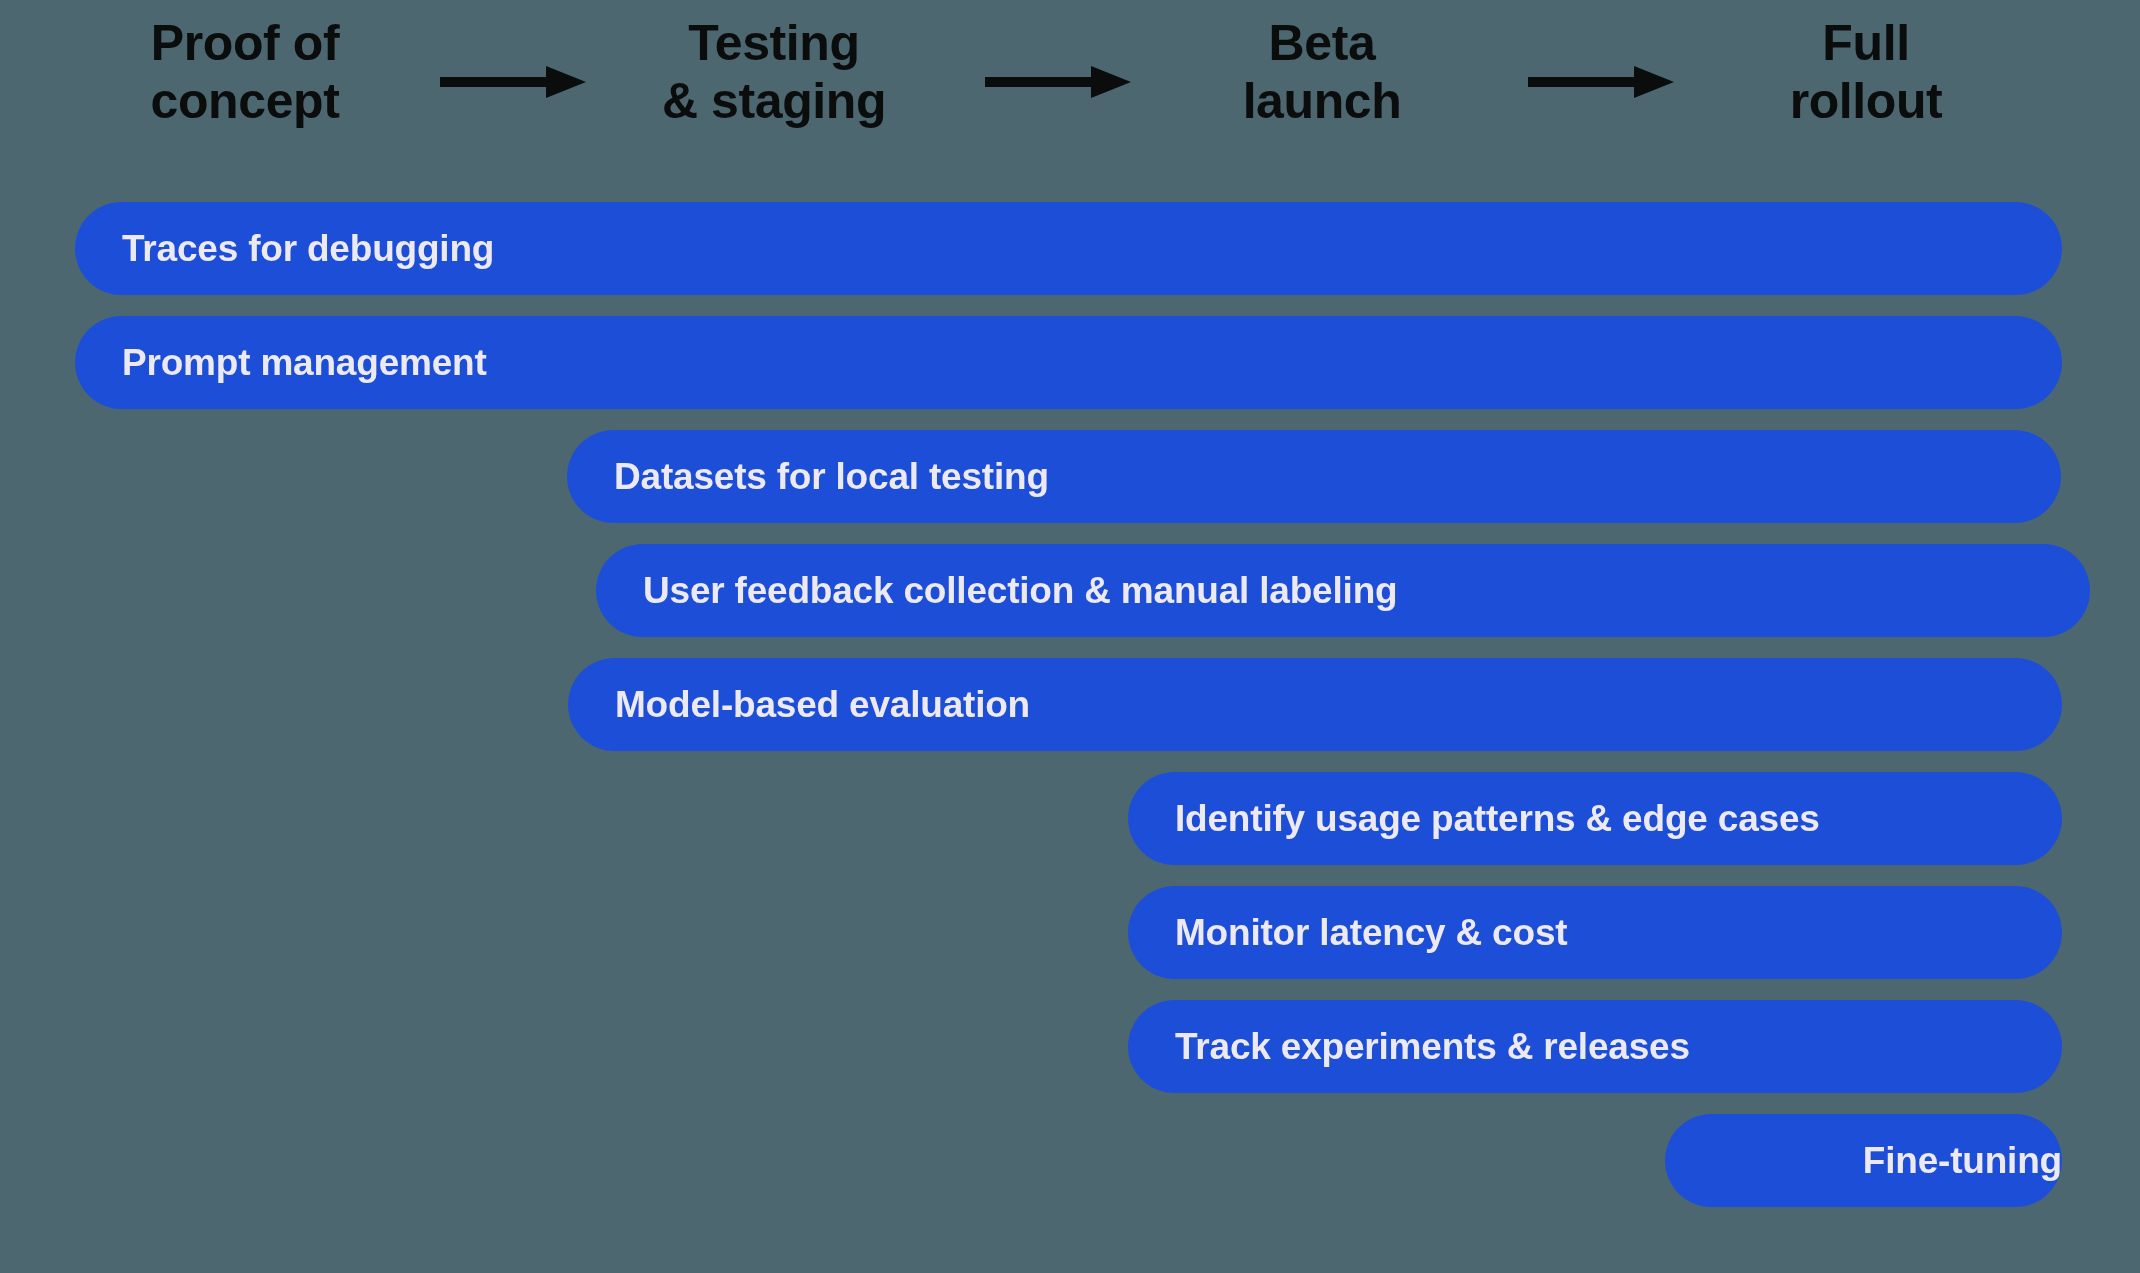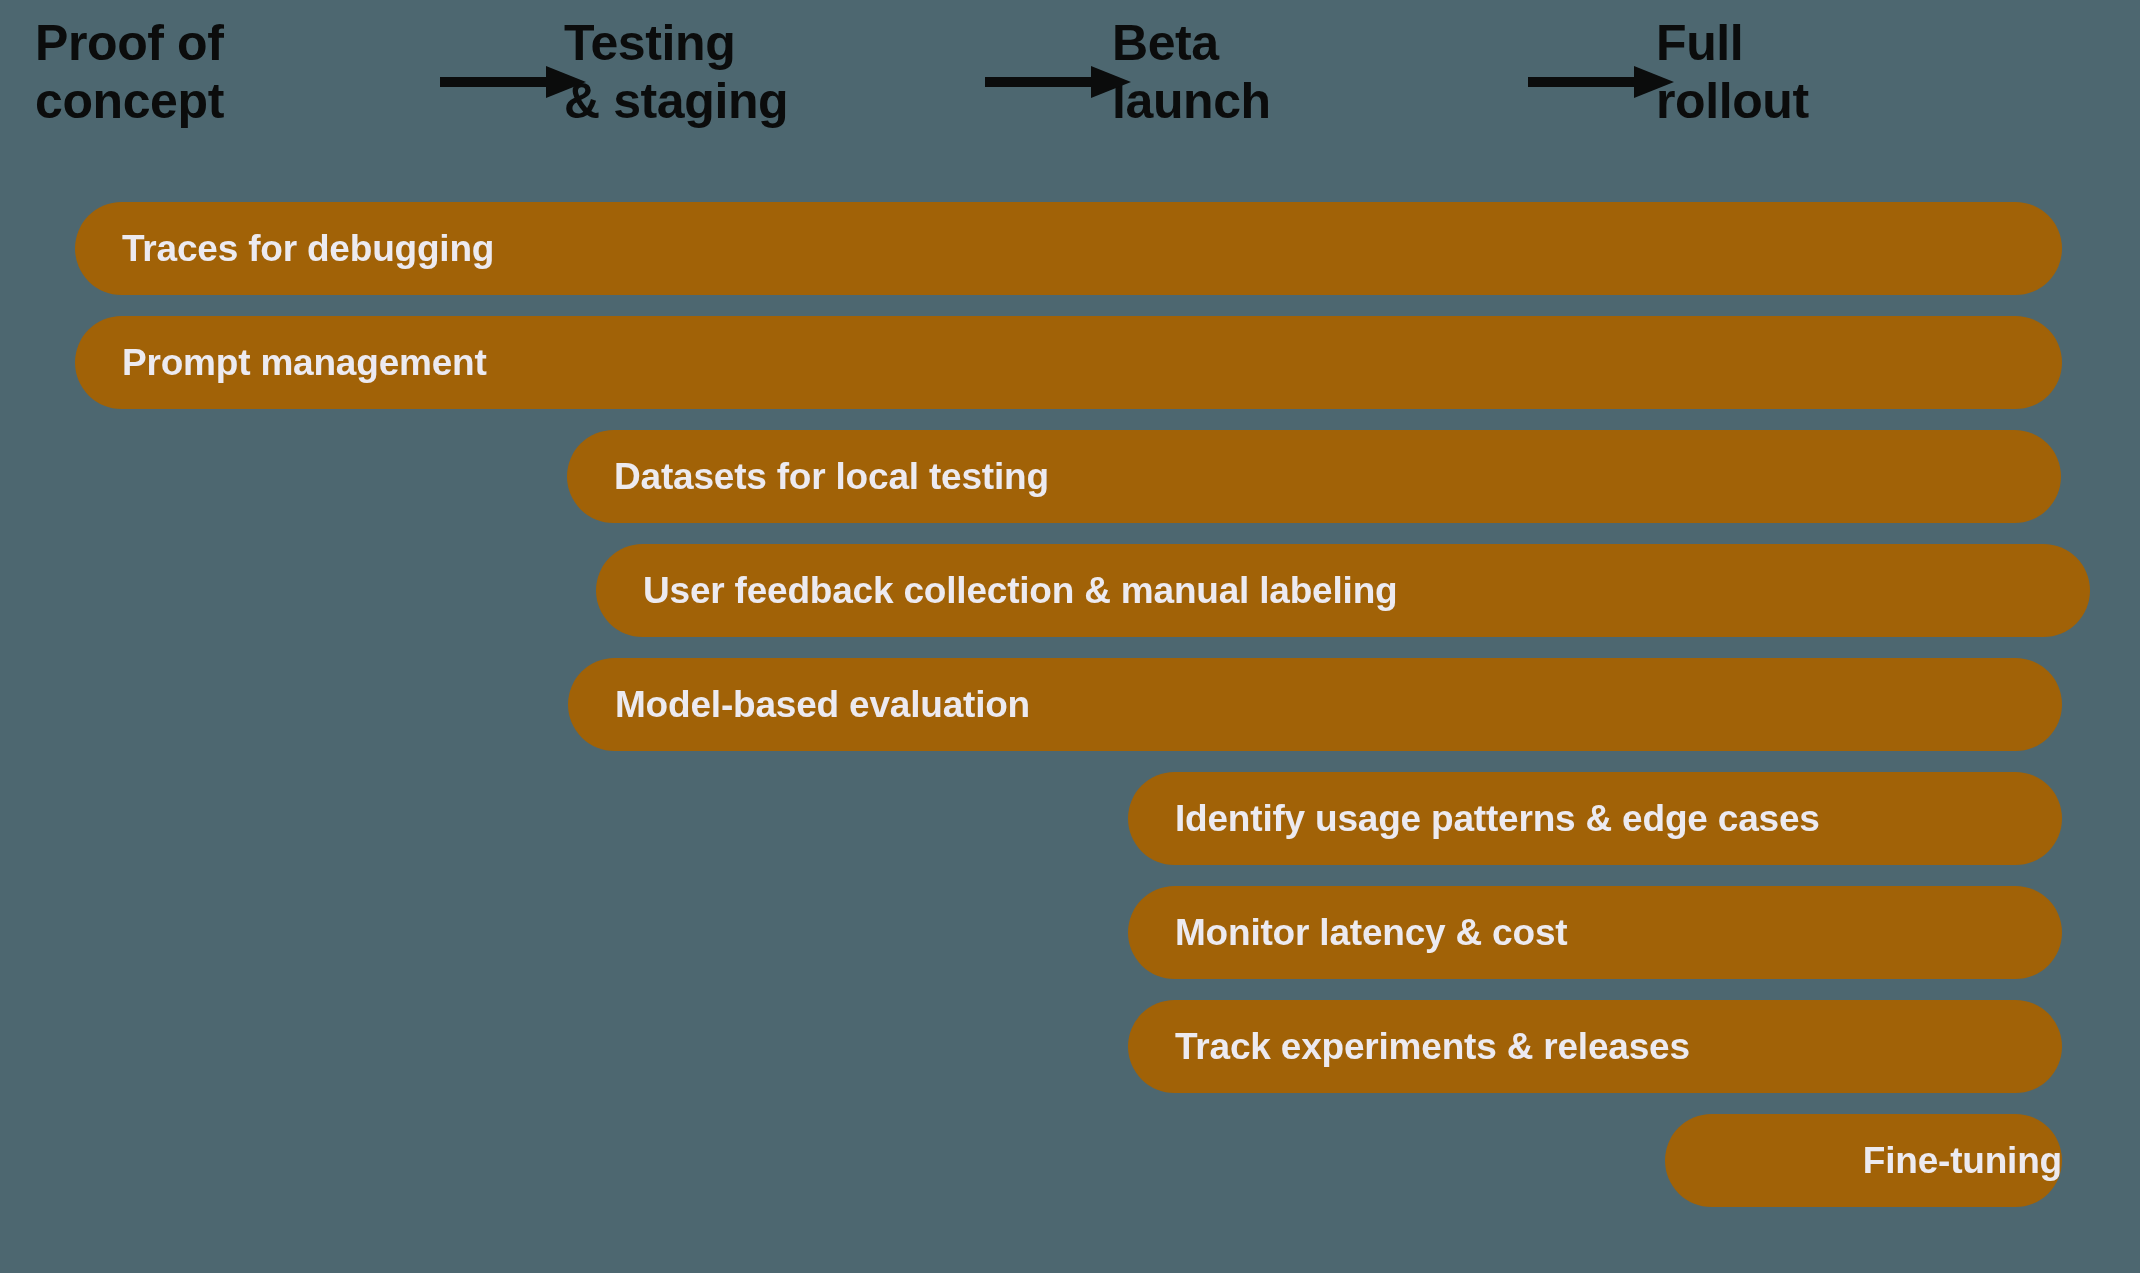--- a/index.html
+++ b/index.html
@@ -18,35 +18,36 @@
   }
 
   
   .stage-label {
     position: absolute;
     top: 14px;
     color: #0b0c0c;
     font-weight: bold;
     font-size: 50px;
     line-height: 1.16;
+    text-align: center;
     white-space: pre-line;
     letter-spacing: -0.4px;
   }
   .arrow {
     position: absolute;
     height: 40px;
     top: 62px;
   }
   .arrow svg { display: block; }
 
   
   .pill {
     position: absolute;
     height: 93px;
-    background: #a16207;
+    background: #1d4ed8;
     border-radius: 47px;
     display: flex;
     align-items: center;
     box-sizing: border-box;
   }
   .pill .pill-label {
     color: #eceaf0;
     font-weight: bold;
     font-size: 37px;
     letter-spacing: -0.2px;

